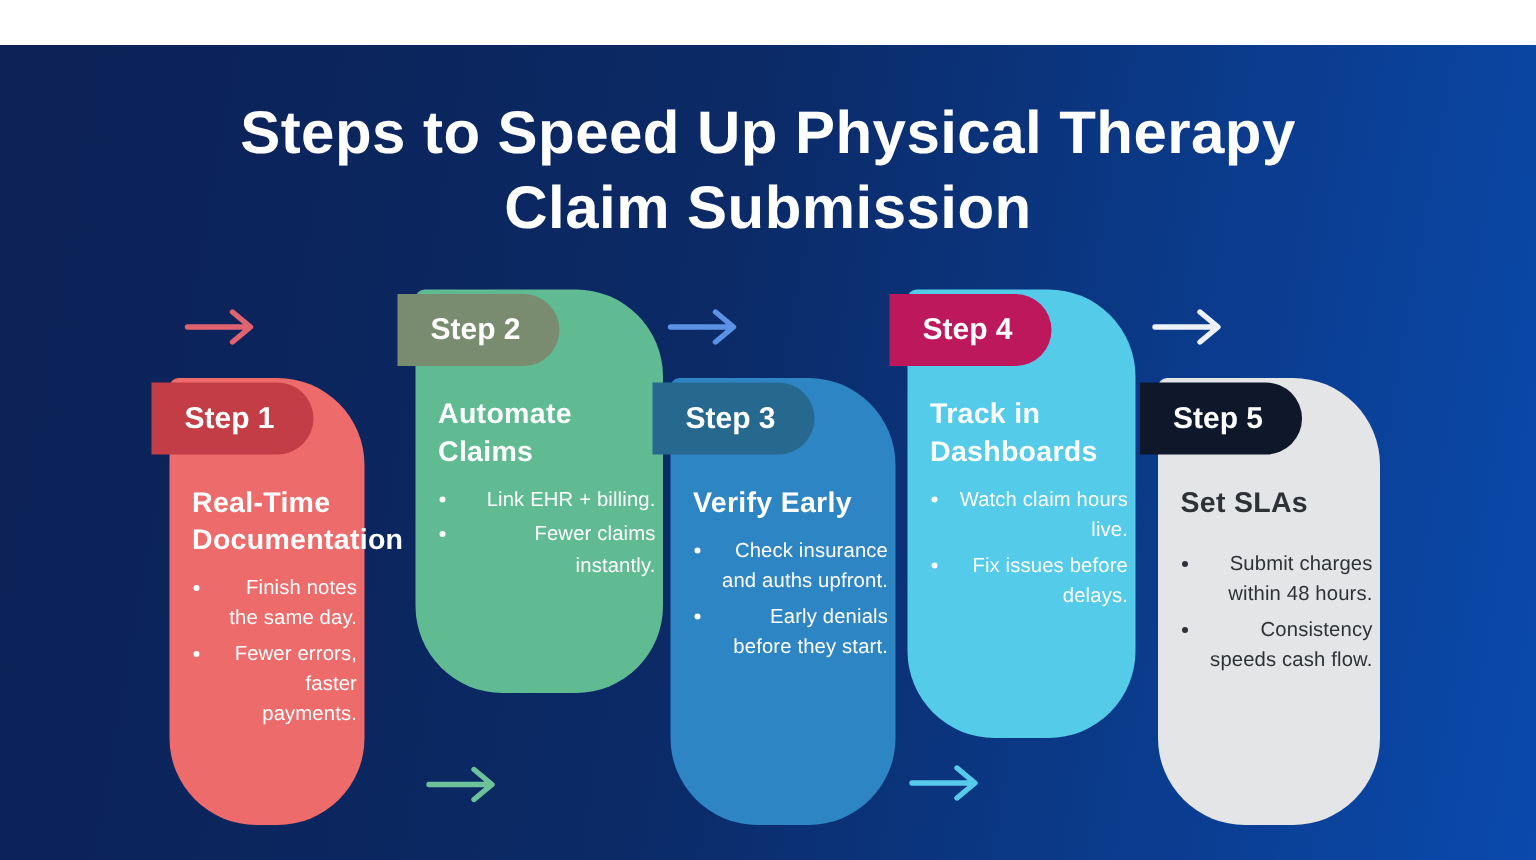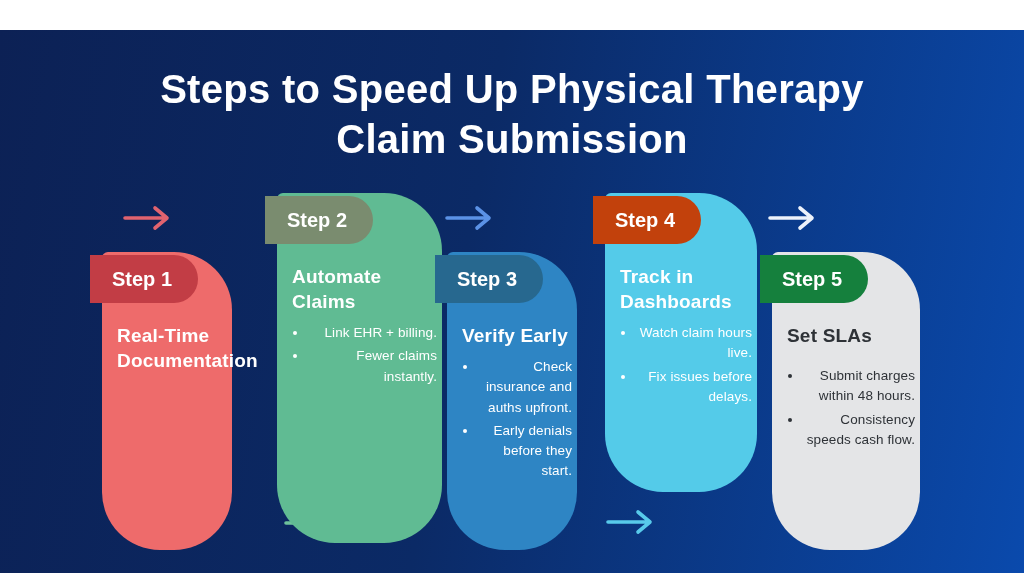--- a/index.html
+++ b/index.html
@@ -25,23 +25,23 @@
     font-weight: 700;
     line-height: 1.25;
     letter-spacing: 0.3px;
   }
 
   .card {
     position: absolute;
     border-radius: 6px 58px 58px 58px;
     box-sizing: border-box;
   }
-  .card-1 { left: 102px; top: 222px; width: 130px; height: 298px; z-index: 1; }
-  .card-2 { left: 277px; top: 163px; width: 165px; height: 350px; z-index: 2; }
-  .card-3 { left: 447px; top: 222px; width: 130px; height: 298px; z-index: 3; }
+  .card-1 { left: 113px; top: 222px; width: 130px; height: 298px; z-index: 1; }
+  .card-2 { left: 277px; top: 163px; width: 165px; height: 269px; z-index: 2; }
+  .card-3 { left: 447px; top: 222px; width: 150px; height: 298px; z-index: 3; }
   .card-4 { left: 605px; top: 163px; width: 152px; height: 299px; z-index: 4; }
   .card-5 { left: 772px; top: 222px; width: 148px; height: 298px; z-index: 5; }
 
   .badge {
     position: absolute;
     left: -12px;
     top: 3px;
     height: 48px;
     display: flex;
     align-items: center;
@@ -114,20 +114,24 @@
   <span class="arrow arrow-b2" style="color: rgb(88, 202, 234);">
     <svg width="52" height="26" viewBox="0 0 52 26">
         <path d="M3 13 H44 M33 3 L45 13 L33 23" fill="none" stroke="currentColor" stroke-width="3.6" stroke-linecap="round" stroke-linejoin="round"></path>
       </svg>
   </span>
 
   <div class="card card-1" style="background-color: rgb(238, 107, 107); color: rgb(255, 255, 255);">
     <div class="badge" style="background-color: rgb(194, 61, 69);">Step 1</div>
     <div class="card-content">
       <div class="card-heading">Real-Time Documentation</div>
+      <ul class="card-bullets">
+        <li>Finish notes the same day.</li>
+        <li>Fewer errors, faster payments.</li>
+      </ul>
     </div>
   </div>
 
   <div class="card card-2" style="background-color: rgb(96, 187, 147); color: rgb(255, 255, 255);">
     <div class="badge" style="background-color: rgb(122, 140, 111);">Step 2</div>
     <div class="card-content">
       <div class="card-heading">Automate Claims</div>
       <ul class="card-bullets">
         <li>Link EHR + billing.</li>
         <li>Fewer claims instantly.</li>
@@ -140,32 +144,32 @@
     <div class="card-content">
       <div class="card-heading">Verify Early</div>
       <ul class="card-bullets">
         <li>Check insurance and auths upfront.</li>
         <li>Early denials before they start.</li>
       </ul>
     </div>
   </div>
 
   <div class="card card-4" style="background-color: rgb(84, 203, 233); color: rgb(255, 255, 255);">
-    <div class="badge" style="background-color: #c2410c;">Step 4</div>
+    <div class="badge" style="background-color: #be185d;">Step 4</div>
     <div class="card-content">
       <div class="card-heading">Track in Dashboards</div>
       <ul class="card-bullets">
         <li>Watch claim hours live.</li>
         <li>Fix issues before delays.</li>
       </ul>
     </div>
   </div>
 
   <div class="card card-5" style="background-color: rgb(228, 229, 231); color: rgb(46, 50, 55);">
-    <div class="badge" style="background-color: #15803d; text-align: center;">Step 5</div>
+    <div class="badge" style="background-color: #0f172a; text-align: center;">Step 5</div>
     <div class="card-content">
       <div class="card-heading gap-lg">Set SLAs</div>
       <ul class="card-bullets">
         <li>Submit charges within 48 hours.</li>
         <li>Consistency speeds cash flow.</li>
       </ul>
     </div>
   </div>
 
 </div>

